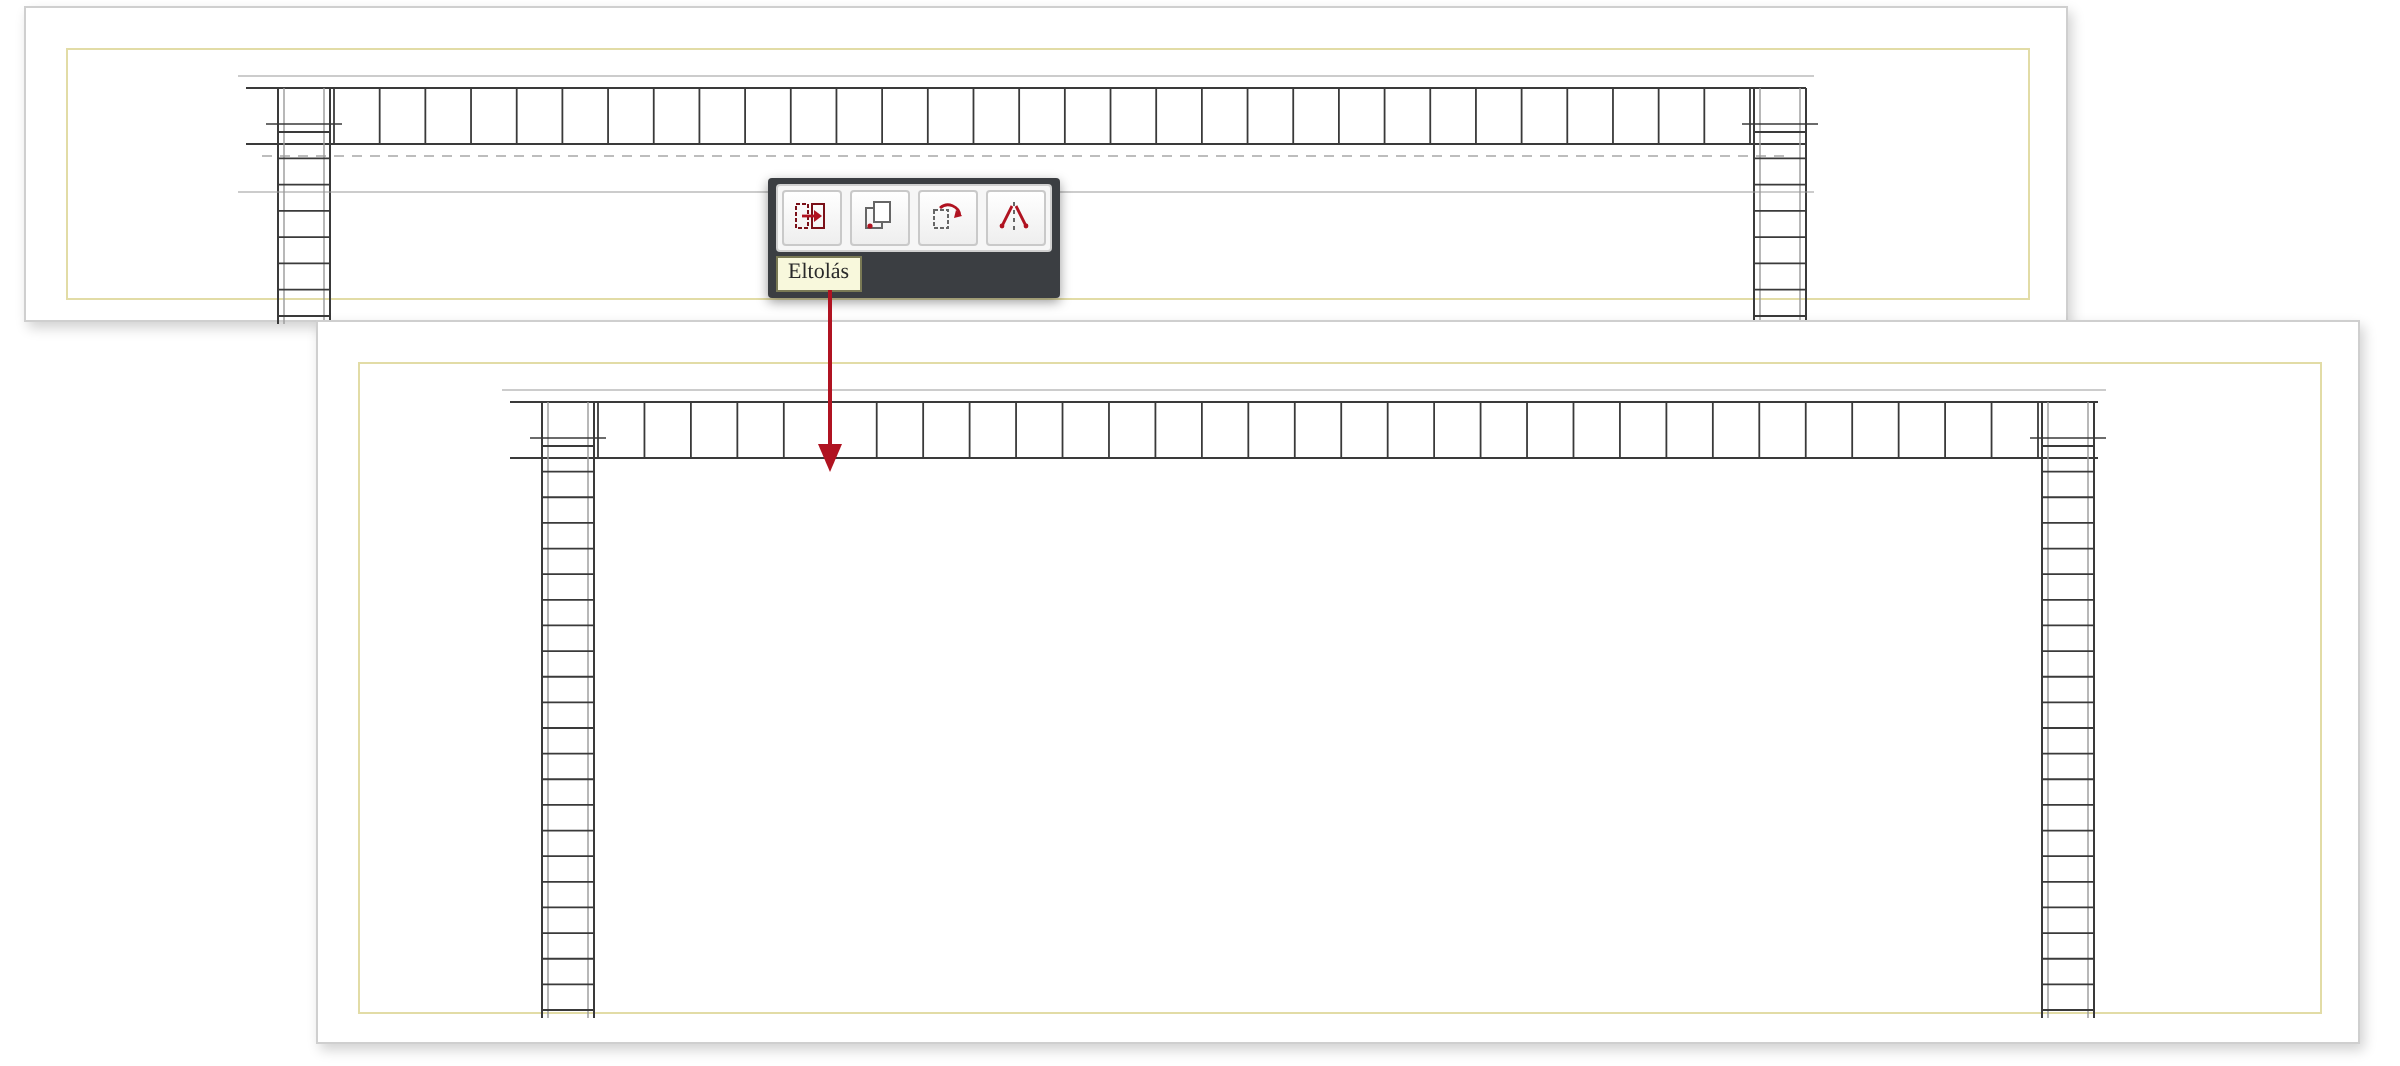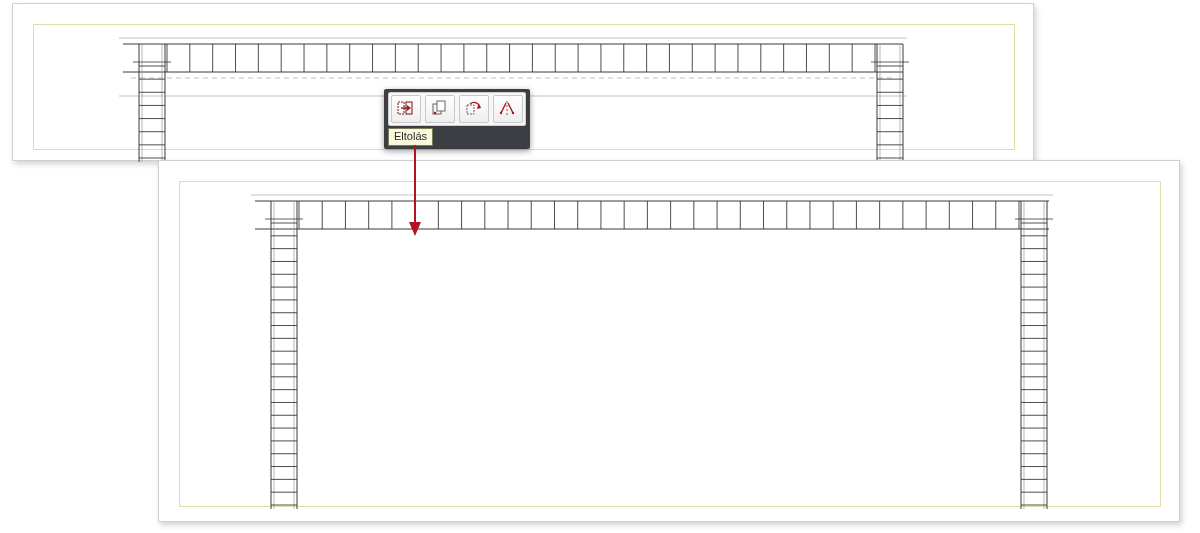--- a/index.html
+++ b/index.html
@@ -9,20 +9,21 @@
     height: 533px;
     background: #ffffff;
     font-family: "Segoe UI", Tahoma, sans-serif;
     font-size: 11px;
     overflow: hidden;
   }
   .viewport {
     position: relative;
     width: 1124px;
     height: 533px;
+    font-family: Liberation Serif, serif;
   }
 
   
   .panel {
     position: absolute;
     background: #ffffff;
     border: 1px solid #cfcfcf;
     box-shadow: 2px 3px 6px rgba(0,0,0,0.18);
     box-sizing: border-box;
   }

